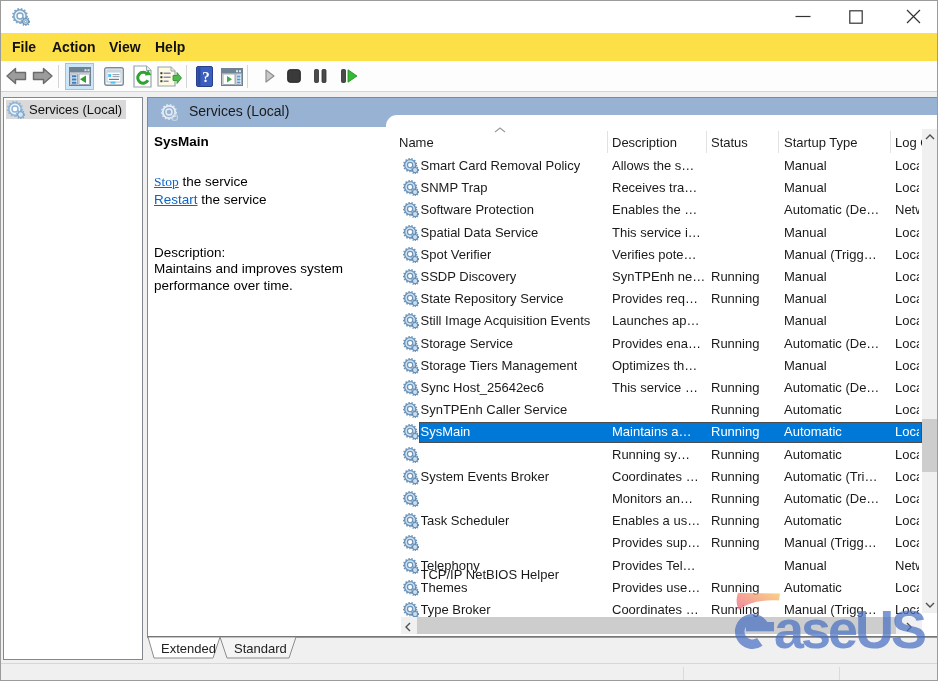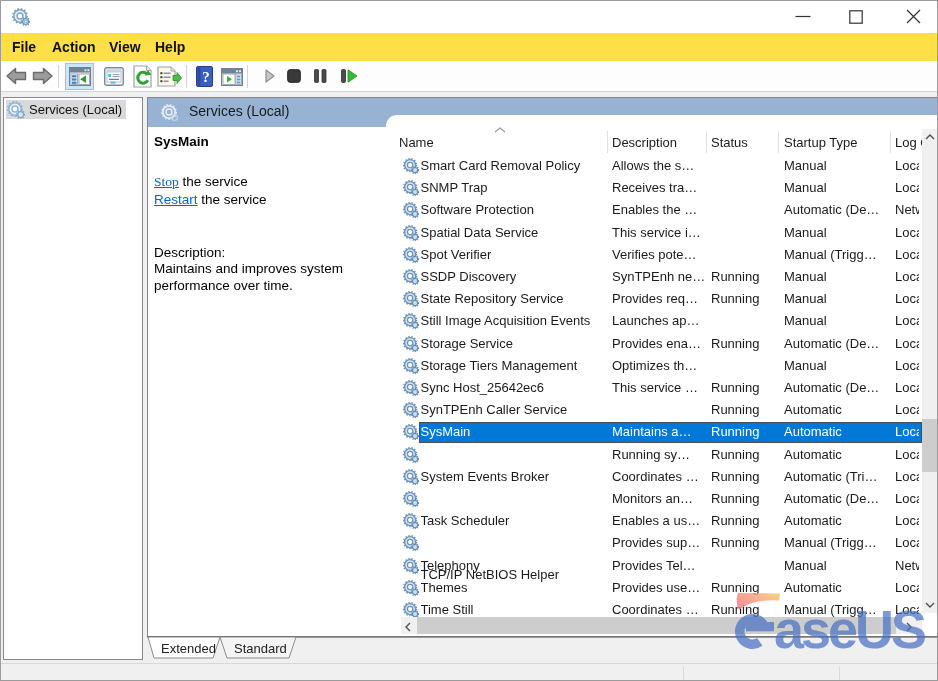--- a/index.html
+++ b/index.html
@@ -469,21 +469,21 @@
         <div class="abs txt" style="left:500px;top:3px;max-width:24px;overflow:hidden;color:#1A1A1A;">Local Syste</div>
       </div>
       <div class="abs" style="left:0;top:484px;width:543px;height:22.2px;font-size:13px;color:#1A1A1A;">
         <svg width="16" height="16" viewBox="0 0 18 18" style="position:absolute;left:8px;top:3px;">
   <circle cx="8" cy="8" r="6.2" fill="#D3E5F5" stroke="#6D94B8" stroke-width="1.6"></circle>
   <circle cx="8" cy="8" r="7.1" fill="none" stroke="#6D94B8" stroke-width="1.9" stroke-dasharray="1.6 1.8"></circle>
   <circle cx="8" cy="8" r="3" fill="#FFFFFF" stroke="#6D94B8" stroke-width="1.4"></circle>
   <circle cx="13.6" cy="13.6" r="2.9" fill="#C9DEF1" stroke="#638BB0" stroke-width="1.2"></circle>
   <circle cx="13.6" cy="13.6" r="4" fill="none" stroke="#638BB0" stroke-width="1.4" stroke-dasharray="1.2 1.4"></circle>
 </svg>
-        <div class="abs txt" style="left:25.5px;top:3px;max-width:186px;overflow:hidden;color:#1A1A1A;">Time Still</div>
+        <div class="abs txt" style="left:25.5px;top:3px;max-width:186px;overflow:hidden;color:#1A1A1A;">Type Broker</div>
         <div class="abs txt" style="left:217px;top:3px;color:#1A1A1A;">Coordinates …</div>
         <div class="abs txt" style="left:316px;top:3px;color:#1A1A1A;">Running</div>
         <div class="abs txt" style="left:389px;top:3px;color:#1A1A1A;">Manual (Trigg…</div>
         <div class="abs txt" style="left:500px;top:3px;max-width:24px;overflow:hidden;color:#1A1A1A;">Local Servi</div>
       </div>
     </div>
 
   <div class="abs" style="left:527px;top:14px;width:16px;height:484px;background:#F0F0F0;">
     <svg class="abs" style="left:3px;top:5px;" width="10" height="6" viewBox="0 0 10 6">
         <path d="M1 5 L5 1 L9 5" fill="none" stroke="#505050" stroke-width="1.4"></path>

